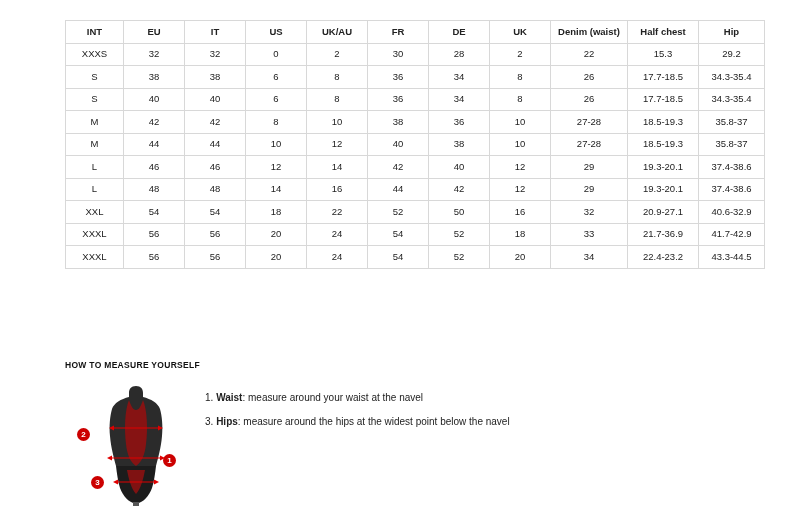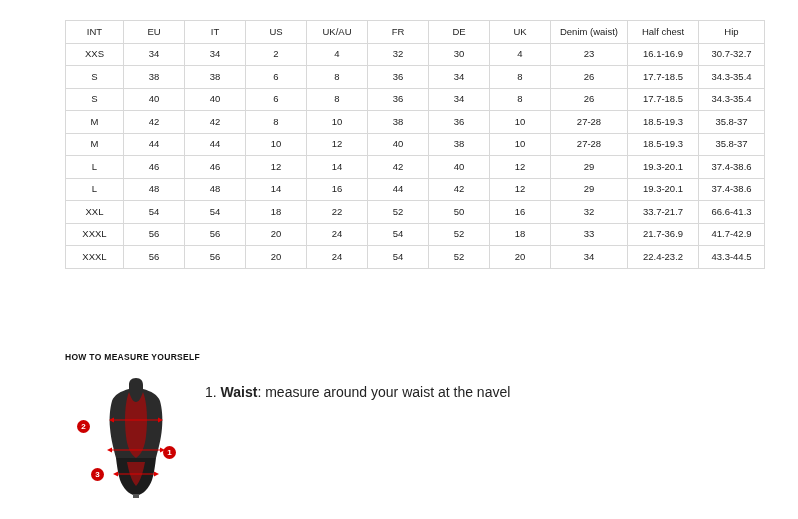--- a/index.html
+++ b/index.html
@@ -27,58 +27,58 @@
     border: 1px solid #d8d8d8;
     font-size: 9.5px;
     font-weight: normal;
     text-align: center;
     height: 21.5px;
     padding: 0;
     color: #222;
     line-height: 1.1;
   }
   #size-table th {
-    font-weight: normal;
+    font-weight: bold;
   }
   .col-int { width: 57px; }
   .col-std { width: 60px; }
   .col-denim { width: 76px; }
   .col-halfchest { width: 70px; }
   .col-hip { width: 65px; margin-top: 35px; }
 
   #measure-section {
     position: absolute;
     left: 65px;
     top: 348px;
     width: 700px;
   }
   #measure-title {
     font-size: 8.5px;
     font-weight: bold;
     letter-spacing: 0.3px;
     color: #111;
-    margin: 4px 0 8px 0;
+    margin: 12px 0 8px 0;
   }
   #measure-body {
     display: flex;
     align-items: flex-start;
   }
   #figure-wrap {
     position: relative;
     width: 120px;
     height: 130px;
     margin-left: 10px;
     flex: 0 0 120px;
   }
   #instructions {
     margin-left: 10px;
     padding-top: 14px;
   }
   .instruction {
-    font-size: 14px;
+    font-size: 10px;
     color: #222;
     margin-bottom: 12px;
     line-height: 1.2;
   }
   .instruction b {
     font-weight: bold;
   }
   .badge {
     position: absolute;
     width: 13px;
@@ -114,32 +114,32 @@
       <th class="col-std">UK/AU</th>
       <th class="col-std">FR</th>
       <th class="col-std">DE</th>
       <th class="col-std">UK</th>
       <th class="col-denim">Denim (waist)</th>
       <th class="col-halfchest">Half chest</th>
       <th class="col-hip">Hip</th>
     </tr>
   </thead>
   <tbody id="table-body">
-      <tr>
-        <td class="col-int">XXS</td>
-        <td class="col-std">34</td>
-        <td class="col-std">34</td>
+  <tr>
+        <td class="col-int">XXXS</td>
+        <td class="col-std">32</td>
+        <td class="col-std">32</td>
+        <td class="col-std">0</td>
         <td class="col-std">2</td>
-        <td class="col-std">4</td>
-        <td class="col-std">32</td>
         <td class="col-std">30</td>
-        <td class="col-std">4</td>
-        <td class="col-denim">23</td>
-        <td class="col-halfchest">16.1-16.9</td>
-        <td class="col-hip">30.7-32.7</td>
+        <td class="col-std">28</td>
+        <td class="col-std">2</td>
+        <td class="col-denim">22</td>
+        <td class="col-halfchest">15.3</td>
+        <td class="col-hip">29.2</td>
       </tr>
       <tr>
         <td class="col-int">S</td>
         <td class="col-std">38</td>
         <td class="col-std">38</td>
         <td class="col-std">6</td>
         <td class="col-std">8</td>
         <td class="col-std">36</td>
         <td class="col-std">34</td>
         <td class="col-std">8</td>
@@ -215,22 +215,22 @@
       <tr>
         <td class="col-int">XXL</td>
         <td class="col-std">54</td>
         <td class="col-std">54</td>
         <td class="col-std">18</td>
         <td class="col-std">22</td>
         <td class="col-std">52</td>
         <td class="col-std">50</td>
         <td class="col-std">16</td>
         <td class="col-denim">32</td>
-        <td class="col-halfchest">33.7-21.7</td>
-        <td class="col-hip">66.6-41.3</td>
+        <td class="col-halfchest">20.9-27.1</td>
+        <td class="col-hip">40.6-32.9</td>
       </tr>
       <tr>
         <td class="col-int">XXXL</td>
         <td class="col-std">56</td>
         <td class="col-std">56</td>
         <td class="col-std">20</td>
         <td class="col-std">24</td>
         <td class="col-std">54</td>
         <td class="col-std">52</td>
         <td class="col-std">18</td>
@@ -287,16 +287,20 @@
       <div class="badge" id="badge-1">1</div>
       <div class="badge" id="badge-2">2</div>
       <div class="badge" id="badge-3">3</div>
     </div>
 
     <div id="instructions">
       <div class="instruction">
         <span>1.</span>
         <b>Waist</b><span>: measure around your waist at the navel</span>
       </div>
+      <div class="instruction">
+        <span>3.</span>
+        <b>Hips</b><span>: measure around the hips at the widest point below the navel</span>
+      </div>
     </div>
 
   </div>
 </div>
 
 </body></html>

